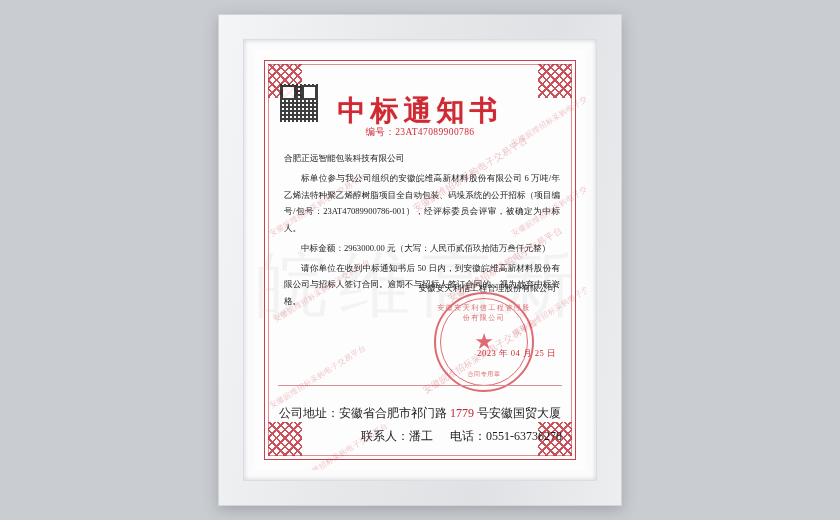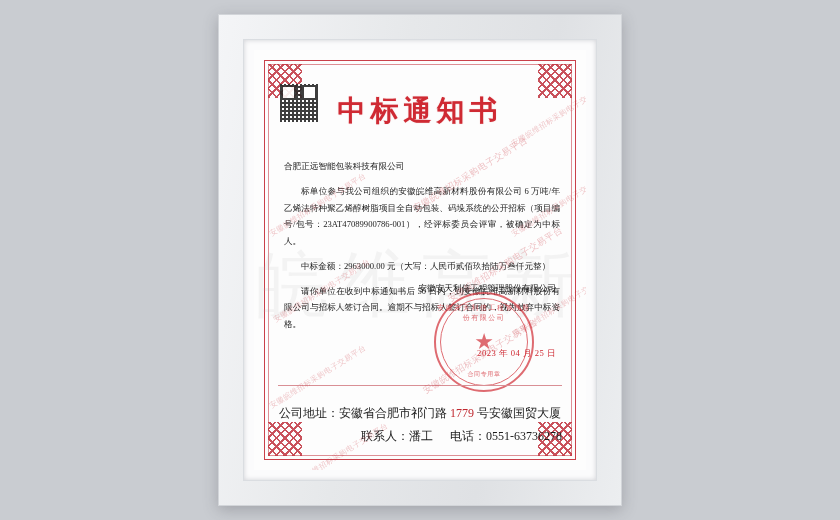--- a/index.html
+++ b/index.html
@@ -131,21 +131,21 @@
   #body-text {
     position: absolute;
     left: 30px;
     right: 26px;
     top: 100px;
     color: #1b1b1b;
     font-size: 8.6px;
     line-height: 1.95;
     text-align: justify;
   }
-  #body-text p { margin: 8px 0 3px 0; }
+  #body-text p { margin: 0 0 3px 0; }
   #body-text p.indent { text-indent: 17px; }
   #body-text p.noindent { text-indent: 0; }
 
   
   #sign-block {
     position: absolute;
     right: 30px;
     bottom: 108px;
     text-align: right;
     color: #1b1b1b;
@@ -257,20 +257,23 @@
       <div class="corner tl"></div>
       <div class="corner tr"></div>
       <div class="corner bl"></div>
       <div class="corner br"></div>
 
       <div id="ghost">皖维高新</div>
 
       <div id="qr"></div>
 
       <div id="doc-title">中标通知书</div>
+      <div id="doc-code">
+        <span>编号：</span><span>23AT47089900786</span>
+      </div>
 
       <div id="body-text">
         <p class="noindent">合肥正远智能包装科技有限公司</p>
         <p class="indent">标单位参与我公司组织的安徽皖维高新材料股份有限公司 6 万吨/年乙烯法特种聚乙烯醇树脂项目全自动包装、码垛系统的公开招标（项目编号/包号：23AT47089900786-001），经评标委员会评审，被确定为中标人。</p>
         <p class="indent">中标金额：2963000.00 元（大写：人民币贰佰玖拾陆万叁仟元整）</p>
         <p class="indent">请你单位在收到中标通知书后 50 日内，到安徽皖维高新材料股份有限公司与招标人签订合同。逾期不与招标人签订合同的，视为放弃中标资格。</p>
       </div>
 
       <div id="sign-block">
         <div>安徽安天利信工程管理股份有限公司</div>

